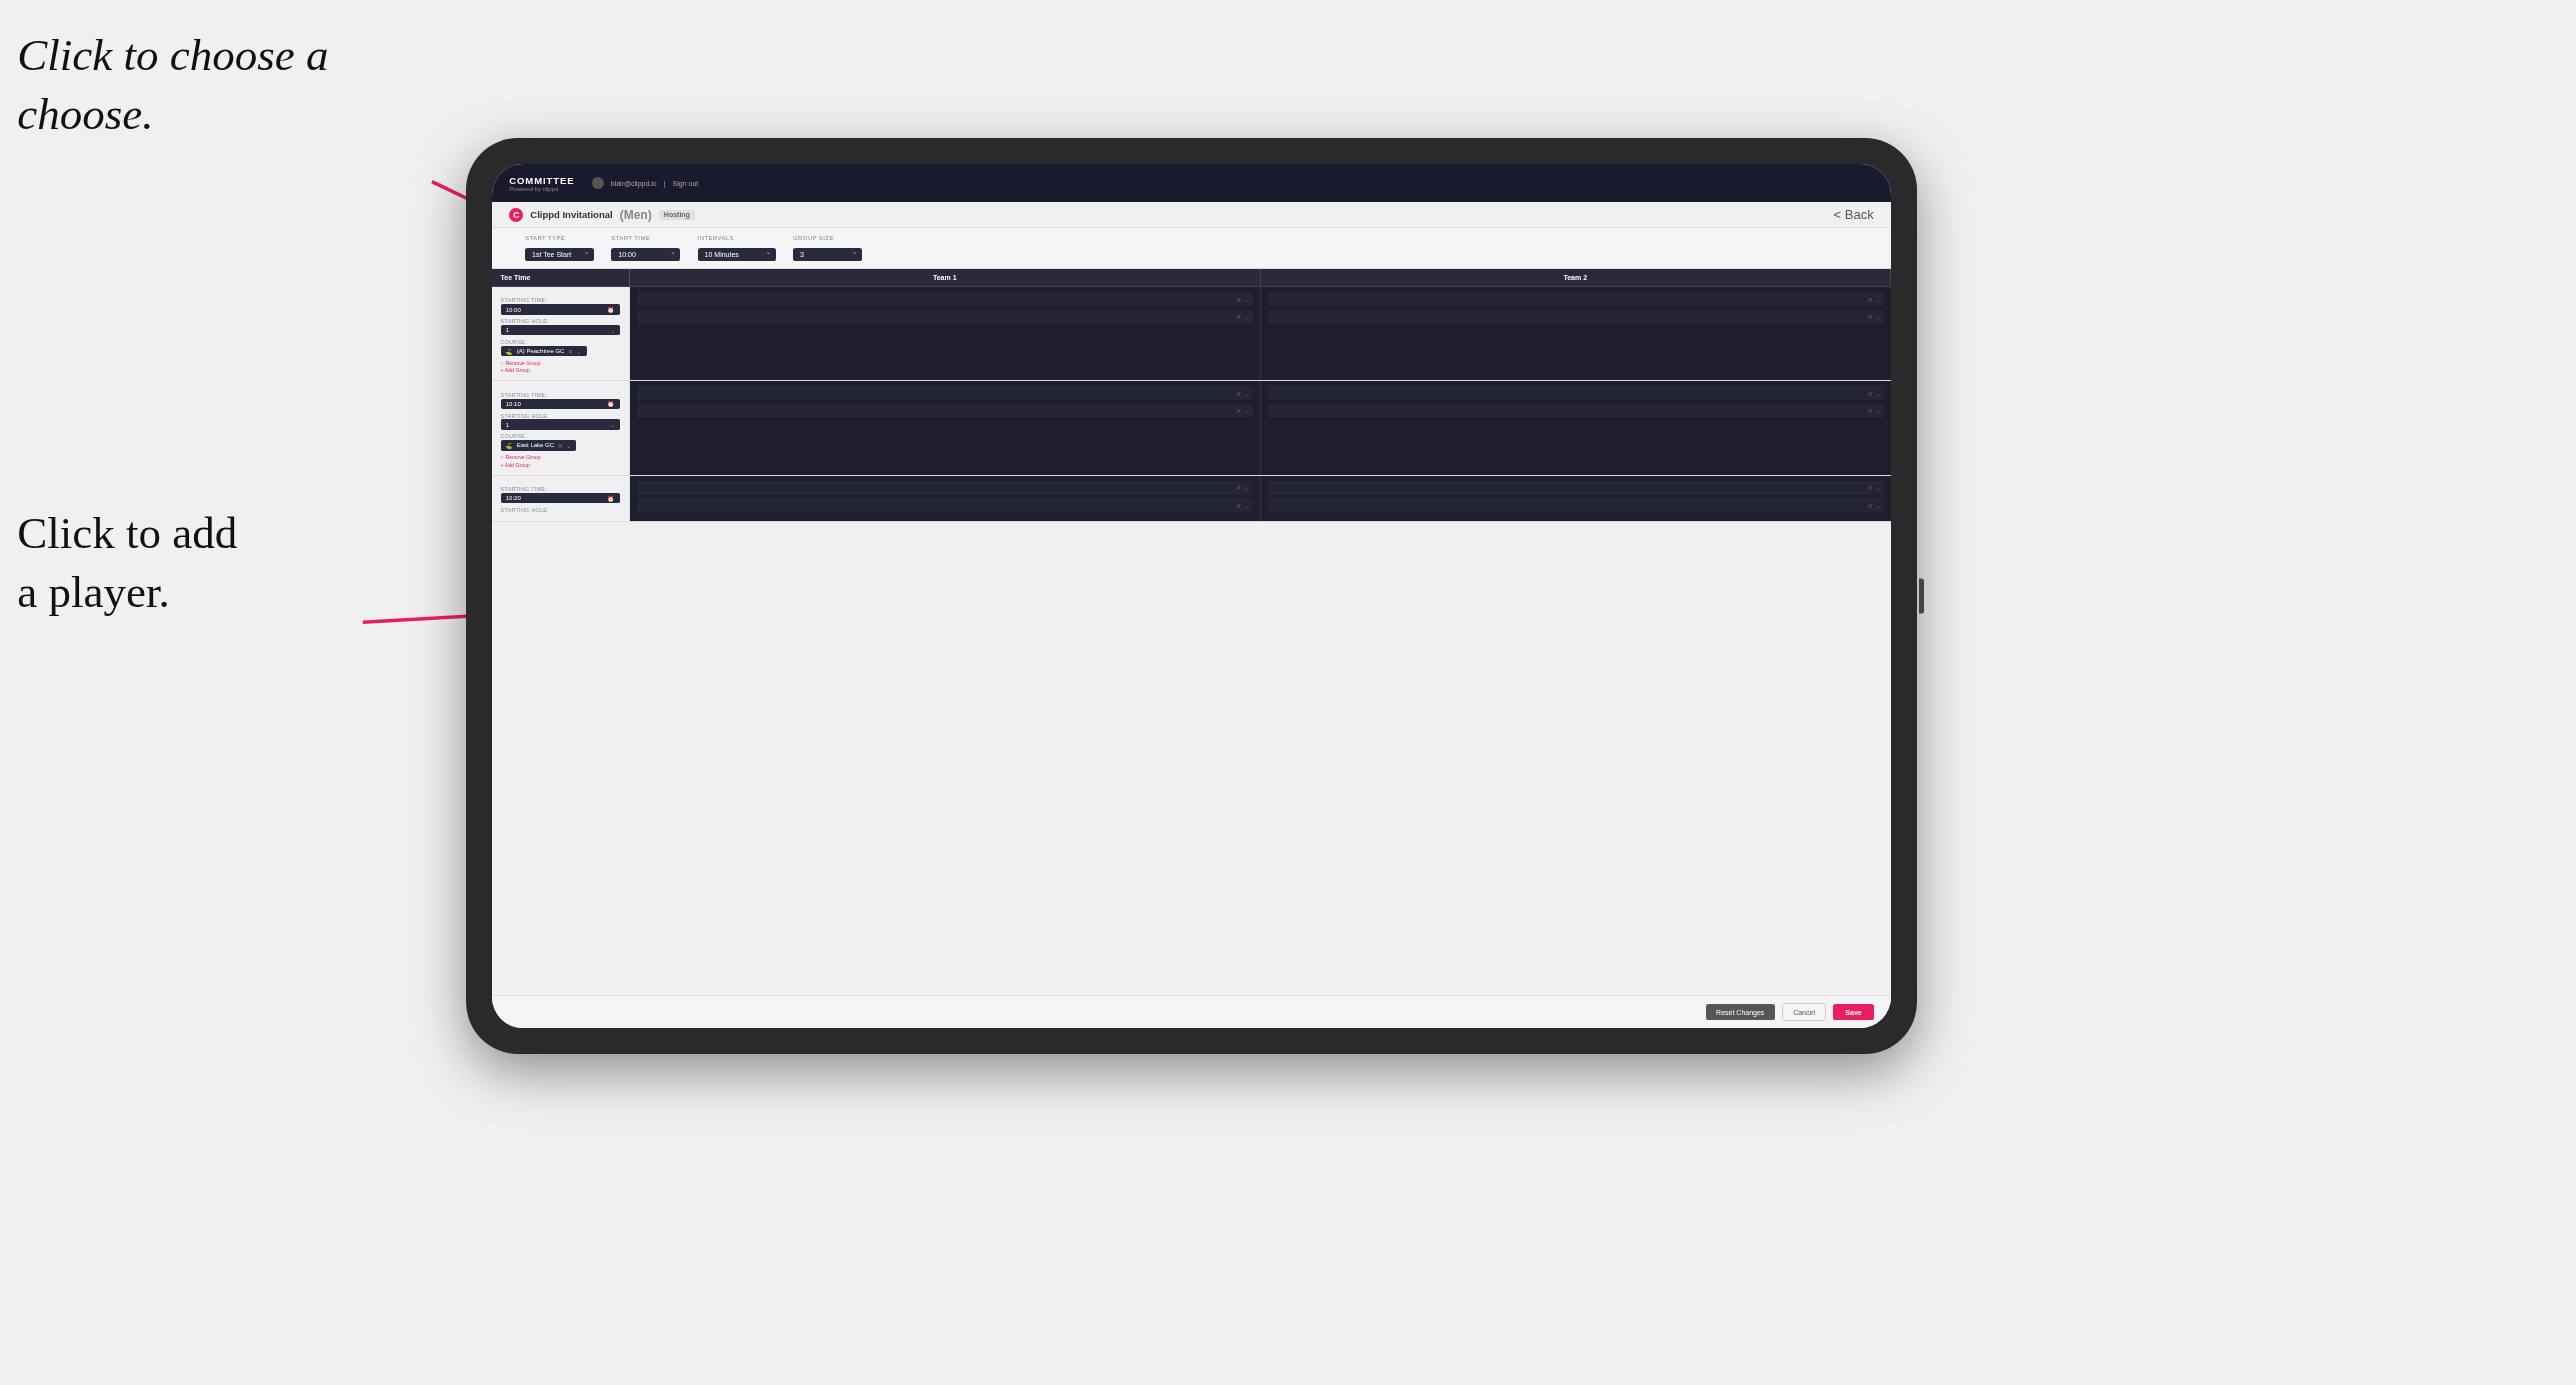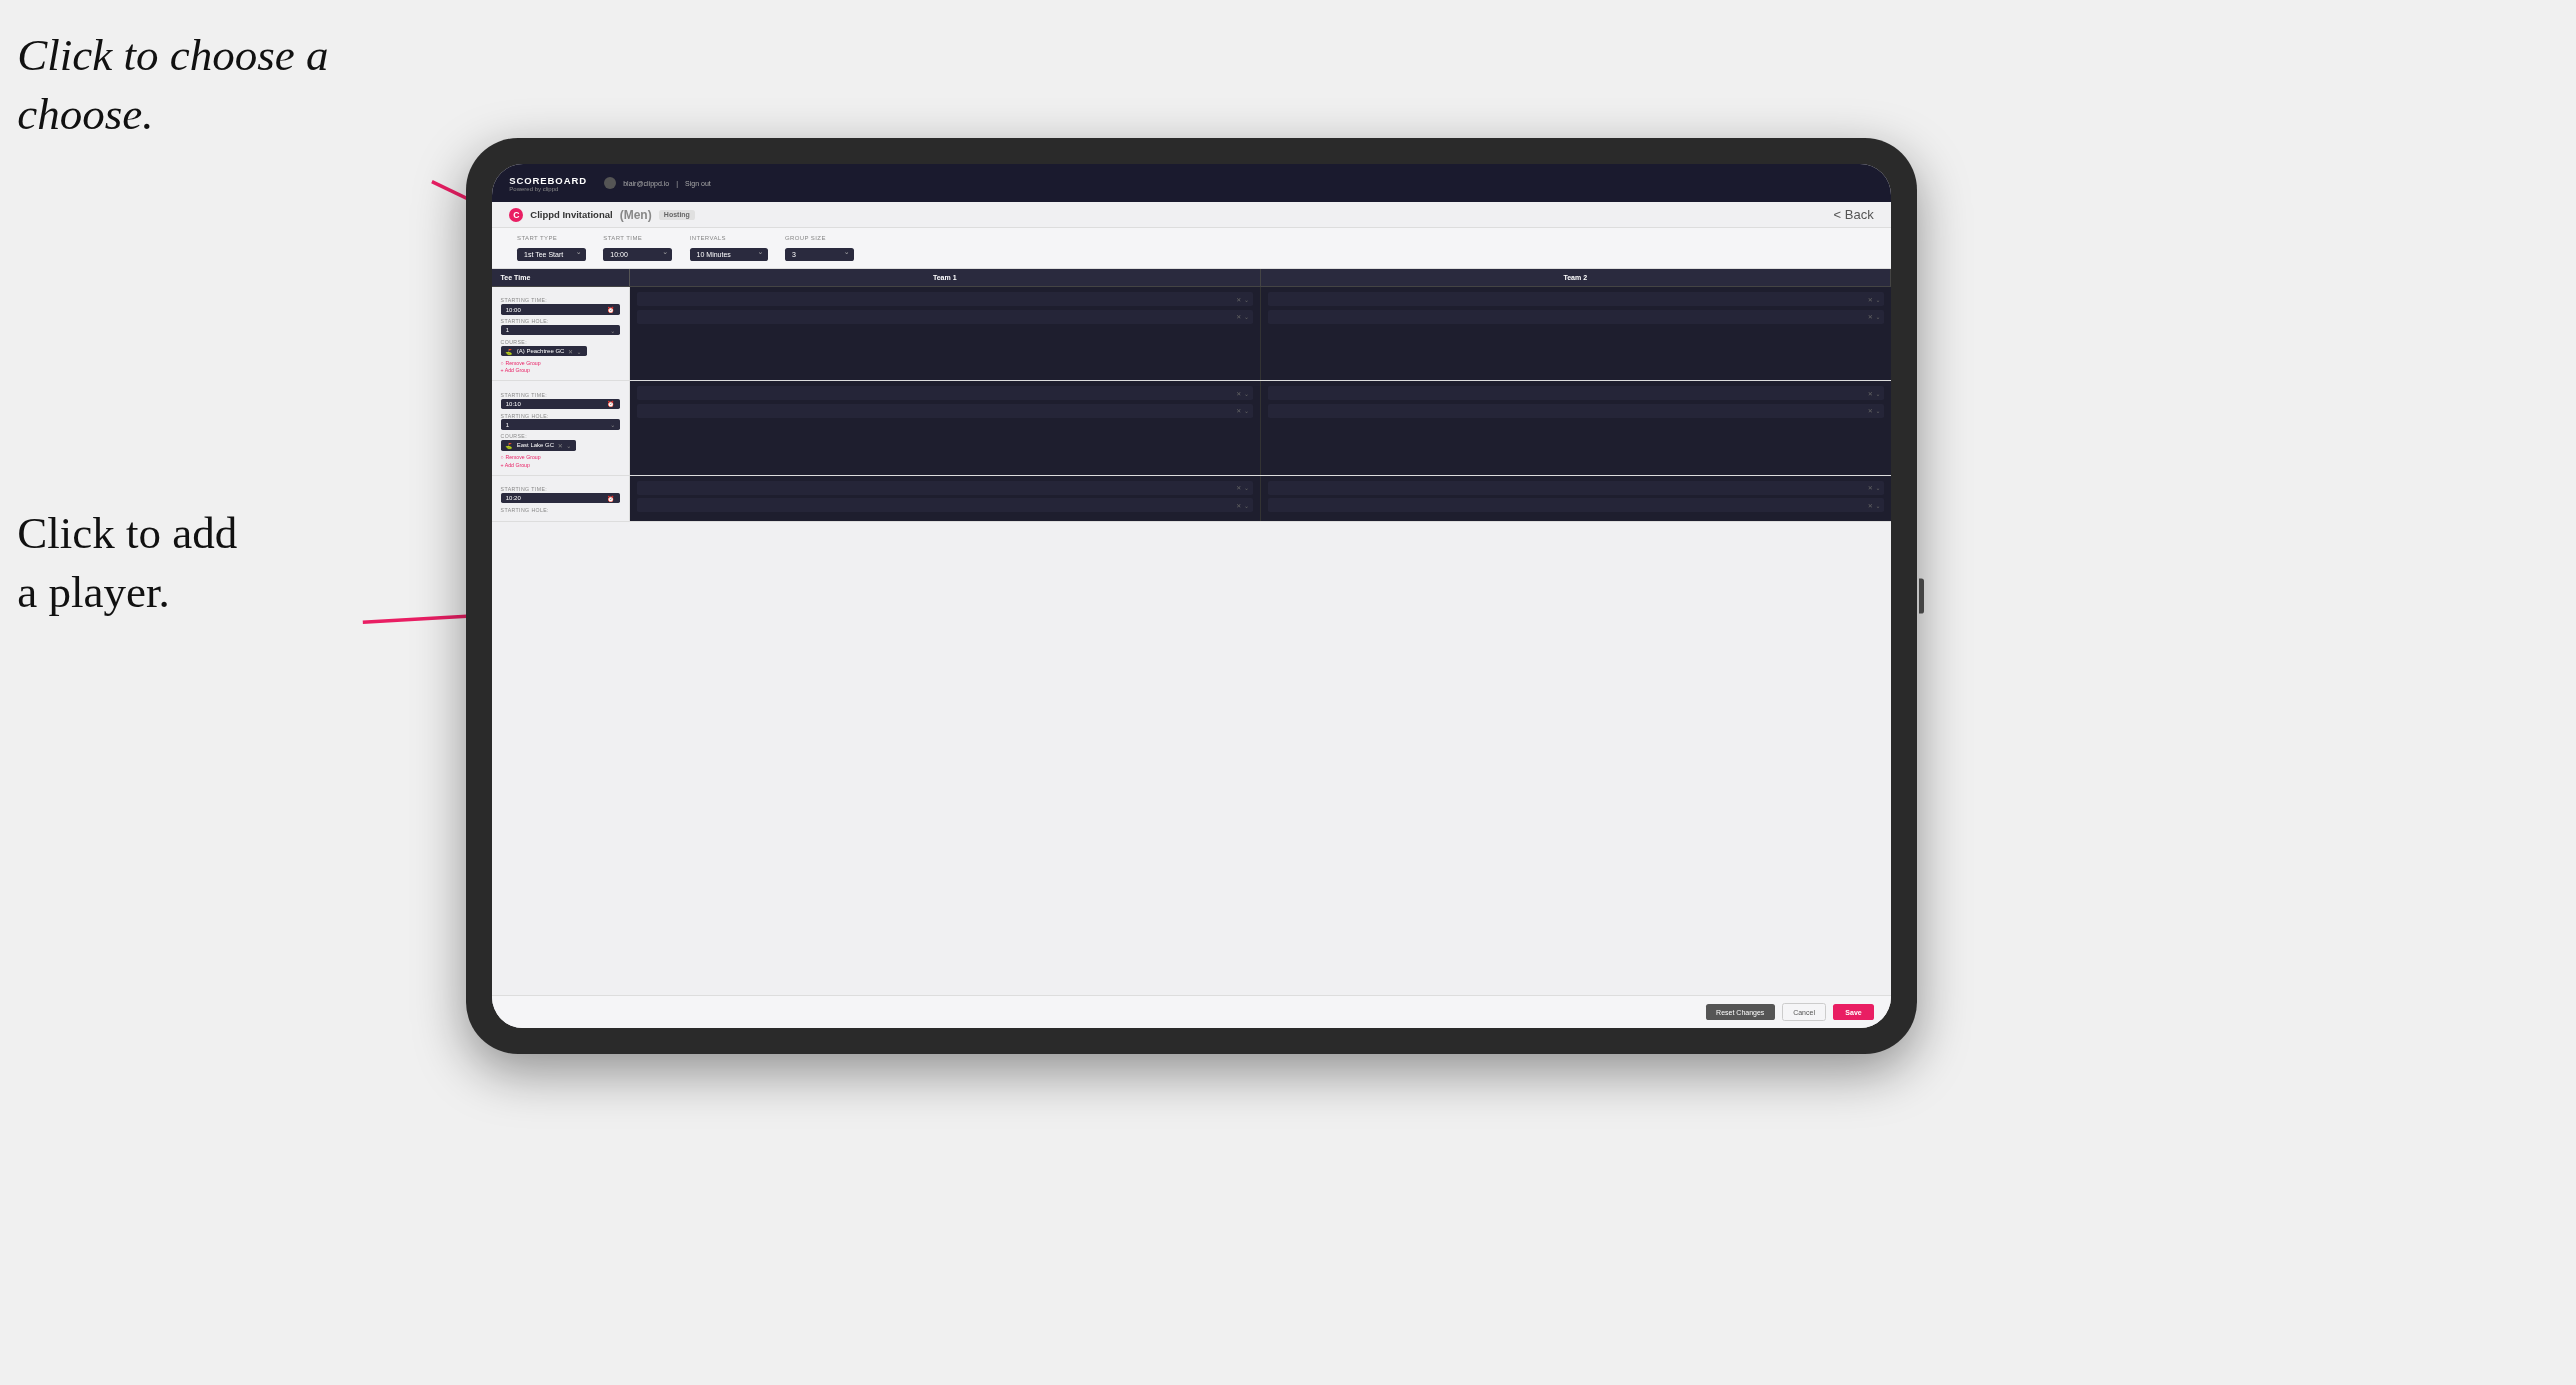--- a/index.html
+++ b/index.html
@@ -162,21 +162,21 @@
 
     .back-btn {
       color: #555;
       font-size: 13px;
       cursor: pointer;
     }
 
     
     .settings-bar {
       background: #f5f5f7;
-      padding: 7px 25px;
+      padding: 7px 33px;
       display: flex;
       gap: 17.3px;
       border-bottom: 0.9px solid #ddd;
       flex-shrink: 0;
     }
 
     .setting-group {
       display: flex;
       flex-direction: column;
       gap: 2.6px;
@@ -420,21 +420,21 @@
   <line x1="420" y1="720" x2="1120" y2="680" stroke="#e91e63" stroke-width="4"></line>
   <polygon points="1120,680 1090,660 1090,700" fill="#e91e63"></polygon>
 </svg>
 
 <div class="tablet-frame">
   <div class="side-btn"></div>
   <div class="tablet-screen">
 
     <div class="app-header">
       <div class="scoreboard-logo">
-        <span class="scoreboard-title">SCOREBOARD</span>
+        <span class="scoreboard-title">COMMITTEE</span>
         <span class="powered-by">Powered by clippd</span>
       </div>
       <div class="user-area">
         <div class="user-dot"></div>
         <span>blair@clippd.io</span>
         <span>|</span>
         <a style="color:#aaa; text-decoration:none; cursor:pointer; font-size:7px;">Sign out</a>
       </div>
     </div>
 

